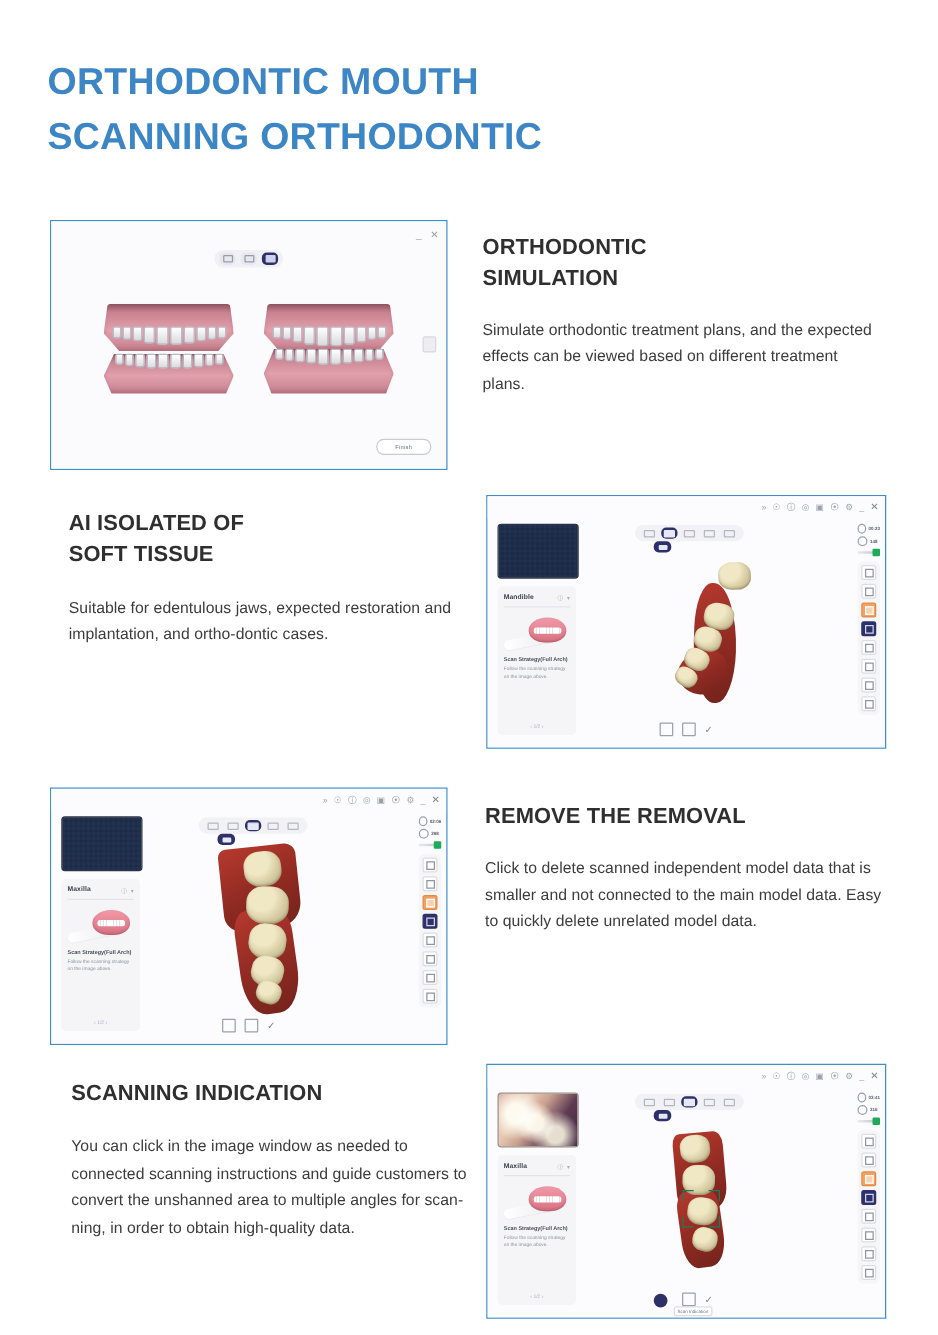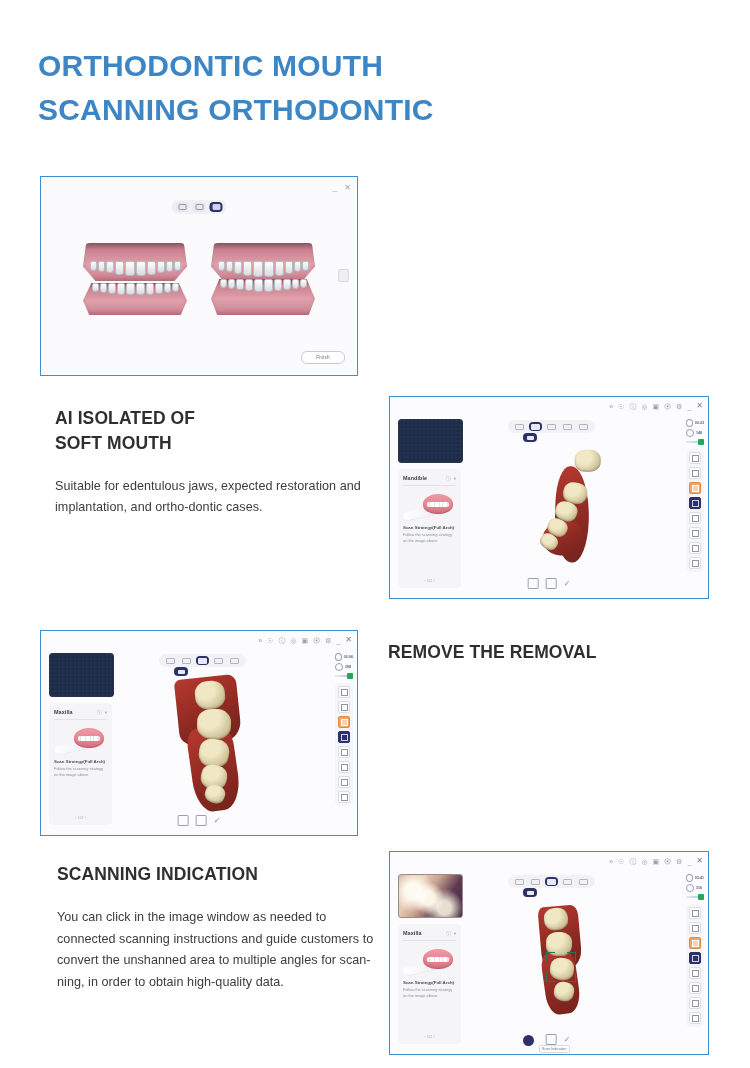--- a/index.html
+++ b/index.html
@@ -270,20 +270,27 @@
             <span class="tooth" style="width:5px;height:7px"></span>
           </div>
         </div>
       </div>
 
       <div class="sim-side"></div>
       <div class="sim-finish">Finish</div>
     </div>
   </div>
 
+  <div class="txt-orth">
+    <div class="headline">
+      <div>ORTHODONTIC</div>
+      <div>SIMULATION</div>
+    </div>
+    <div class="body-copy">Simulate orthodontic treatment plans, and the expected effects can be viewed based on different treatment plans.</div>
+  </div>
 
   <div class="panel p2">
     <div class="app">
       <div class="app-head">
         <span class="hico">»</span>
         <span class="hico">☉</span>
         <span class="hico">ⓘ</span>
         <span class="hico">◎</span>
         <span class="hico">▣</span>
         <span class="hico">⦿</span>
@@ -385,21 +392,21 @@
         <span class="bbtn"></span>
         <span class="bbtn"></span>
         <span class="bcheck">✓</span>
       </div>
     </div>
   </div>
 
   <div class="txt-ai">
     <div class="headline">
       <div>AI ISOLATED OF</div>
-      <div>SOFT MOUTH</div>
+      <div>SOFT TISSUE</div>
     </div>
     <div class="body-copy">Suitable for edentulous jaws, expected restoration and implantation, and ortho-dontic cases.</div>
   </div>
 
   <div class="panel p3">
     <div class="app">
       <div class="app-head">
         <span class="hico">»</span>
         <span class="hico">☉</span>
         <span class="hico">ⓘ</span>
@@ -505,20 +512,21 @@
         <span class="bbtn"></span>
         <span class="bcheck">✓</span>
       </div>
     </div>
   </div>
 
   <div class="txt-island">
     <div class="headline">
       <div>REMOVE THE REMOVAL</div>
     </div>
+    <div class="body-copy">Click to delete scanned independent model data that is smaller and not connected to the main model data. Easy to quickly delete unrelated model data.</div>
   </div>
 
   <div class="panel p4">
     <div class="app">
       <div class="app-head">
         <span class="hico">»</span>
         <span class="hico">☉</span>
         <span class="hico">ⓘ</span>
         <span class="hico">◎</span>
         <span class="hico">▣</span>

